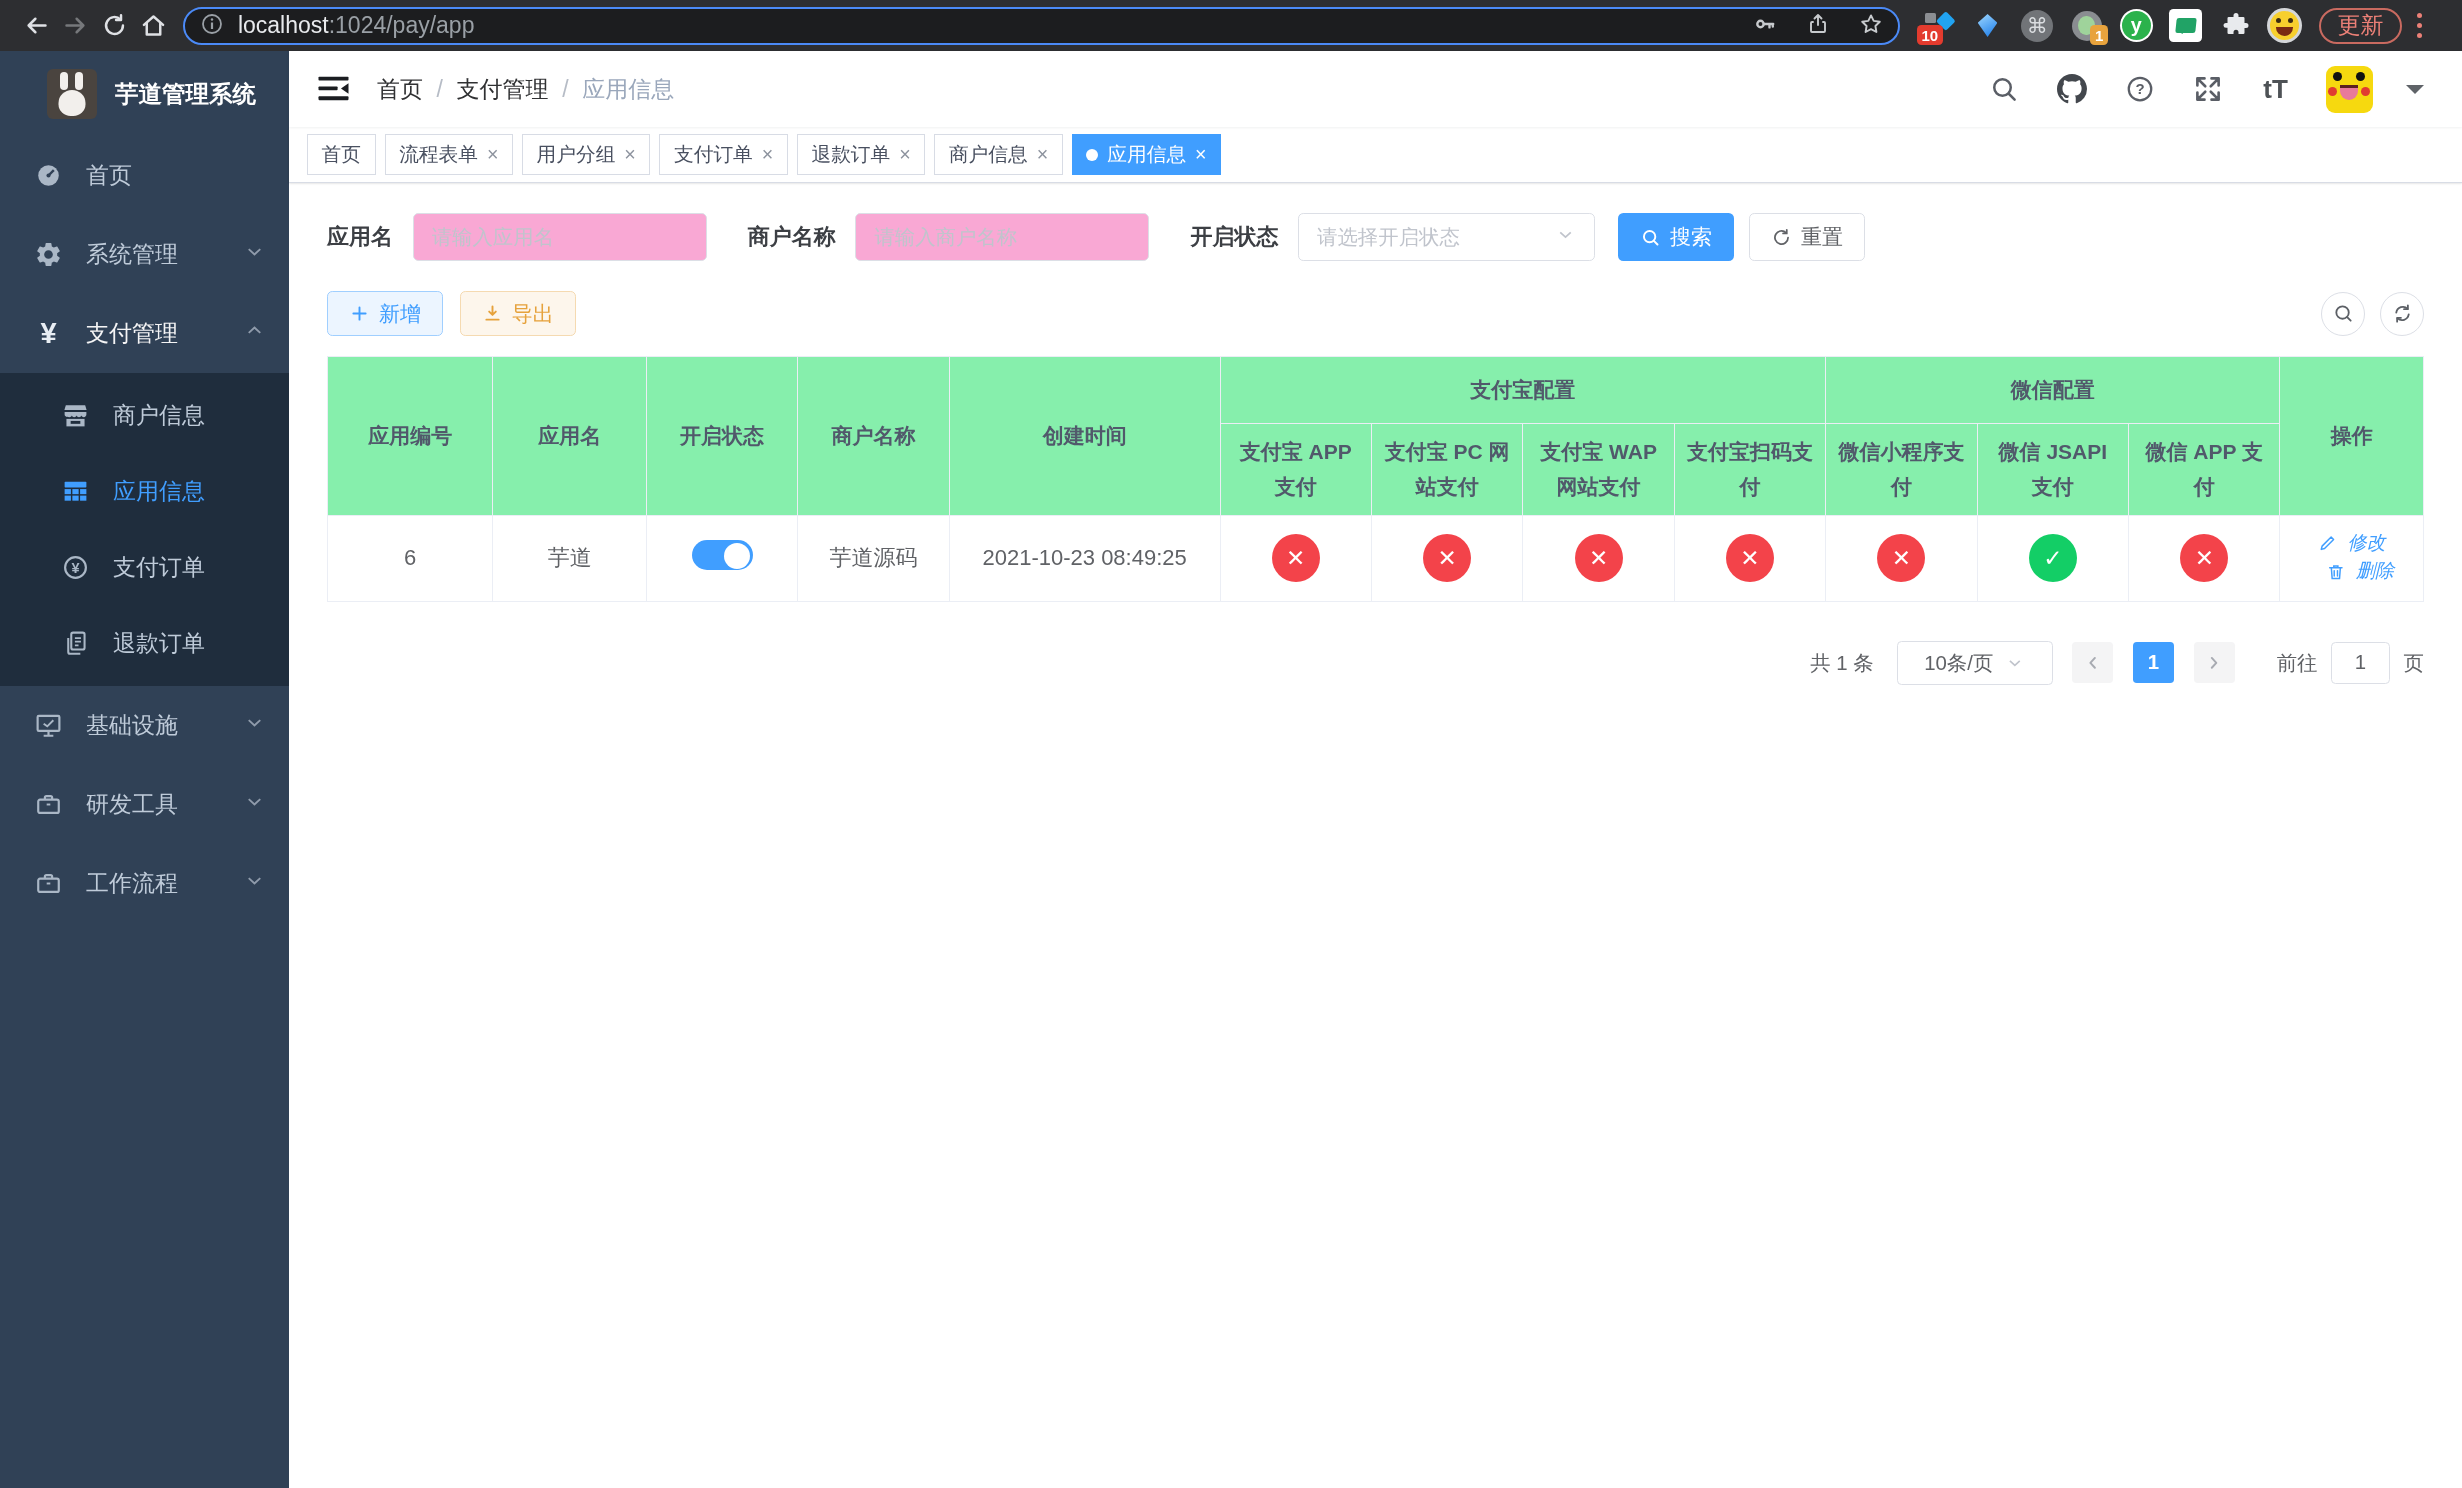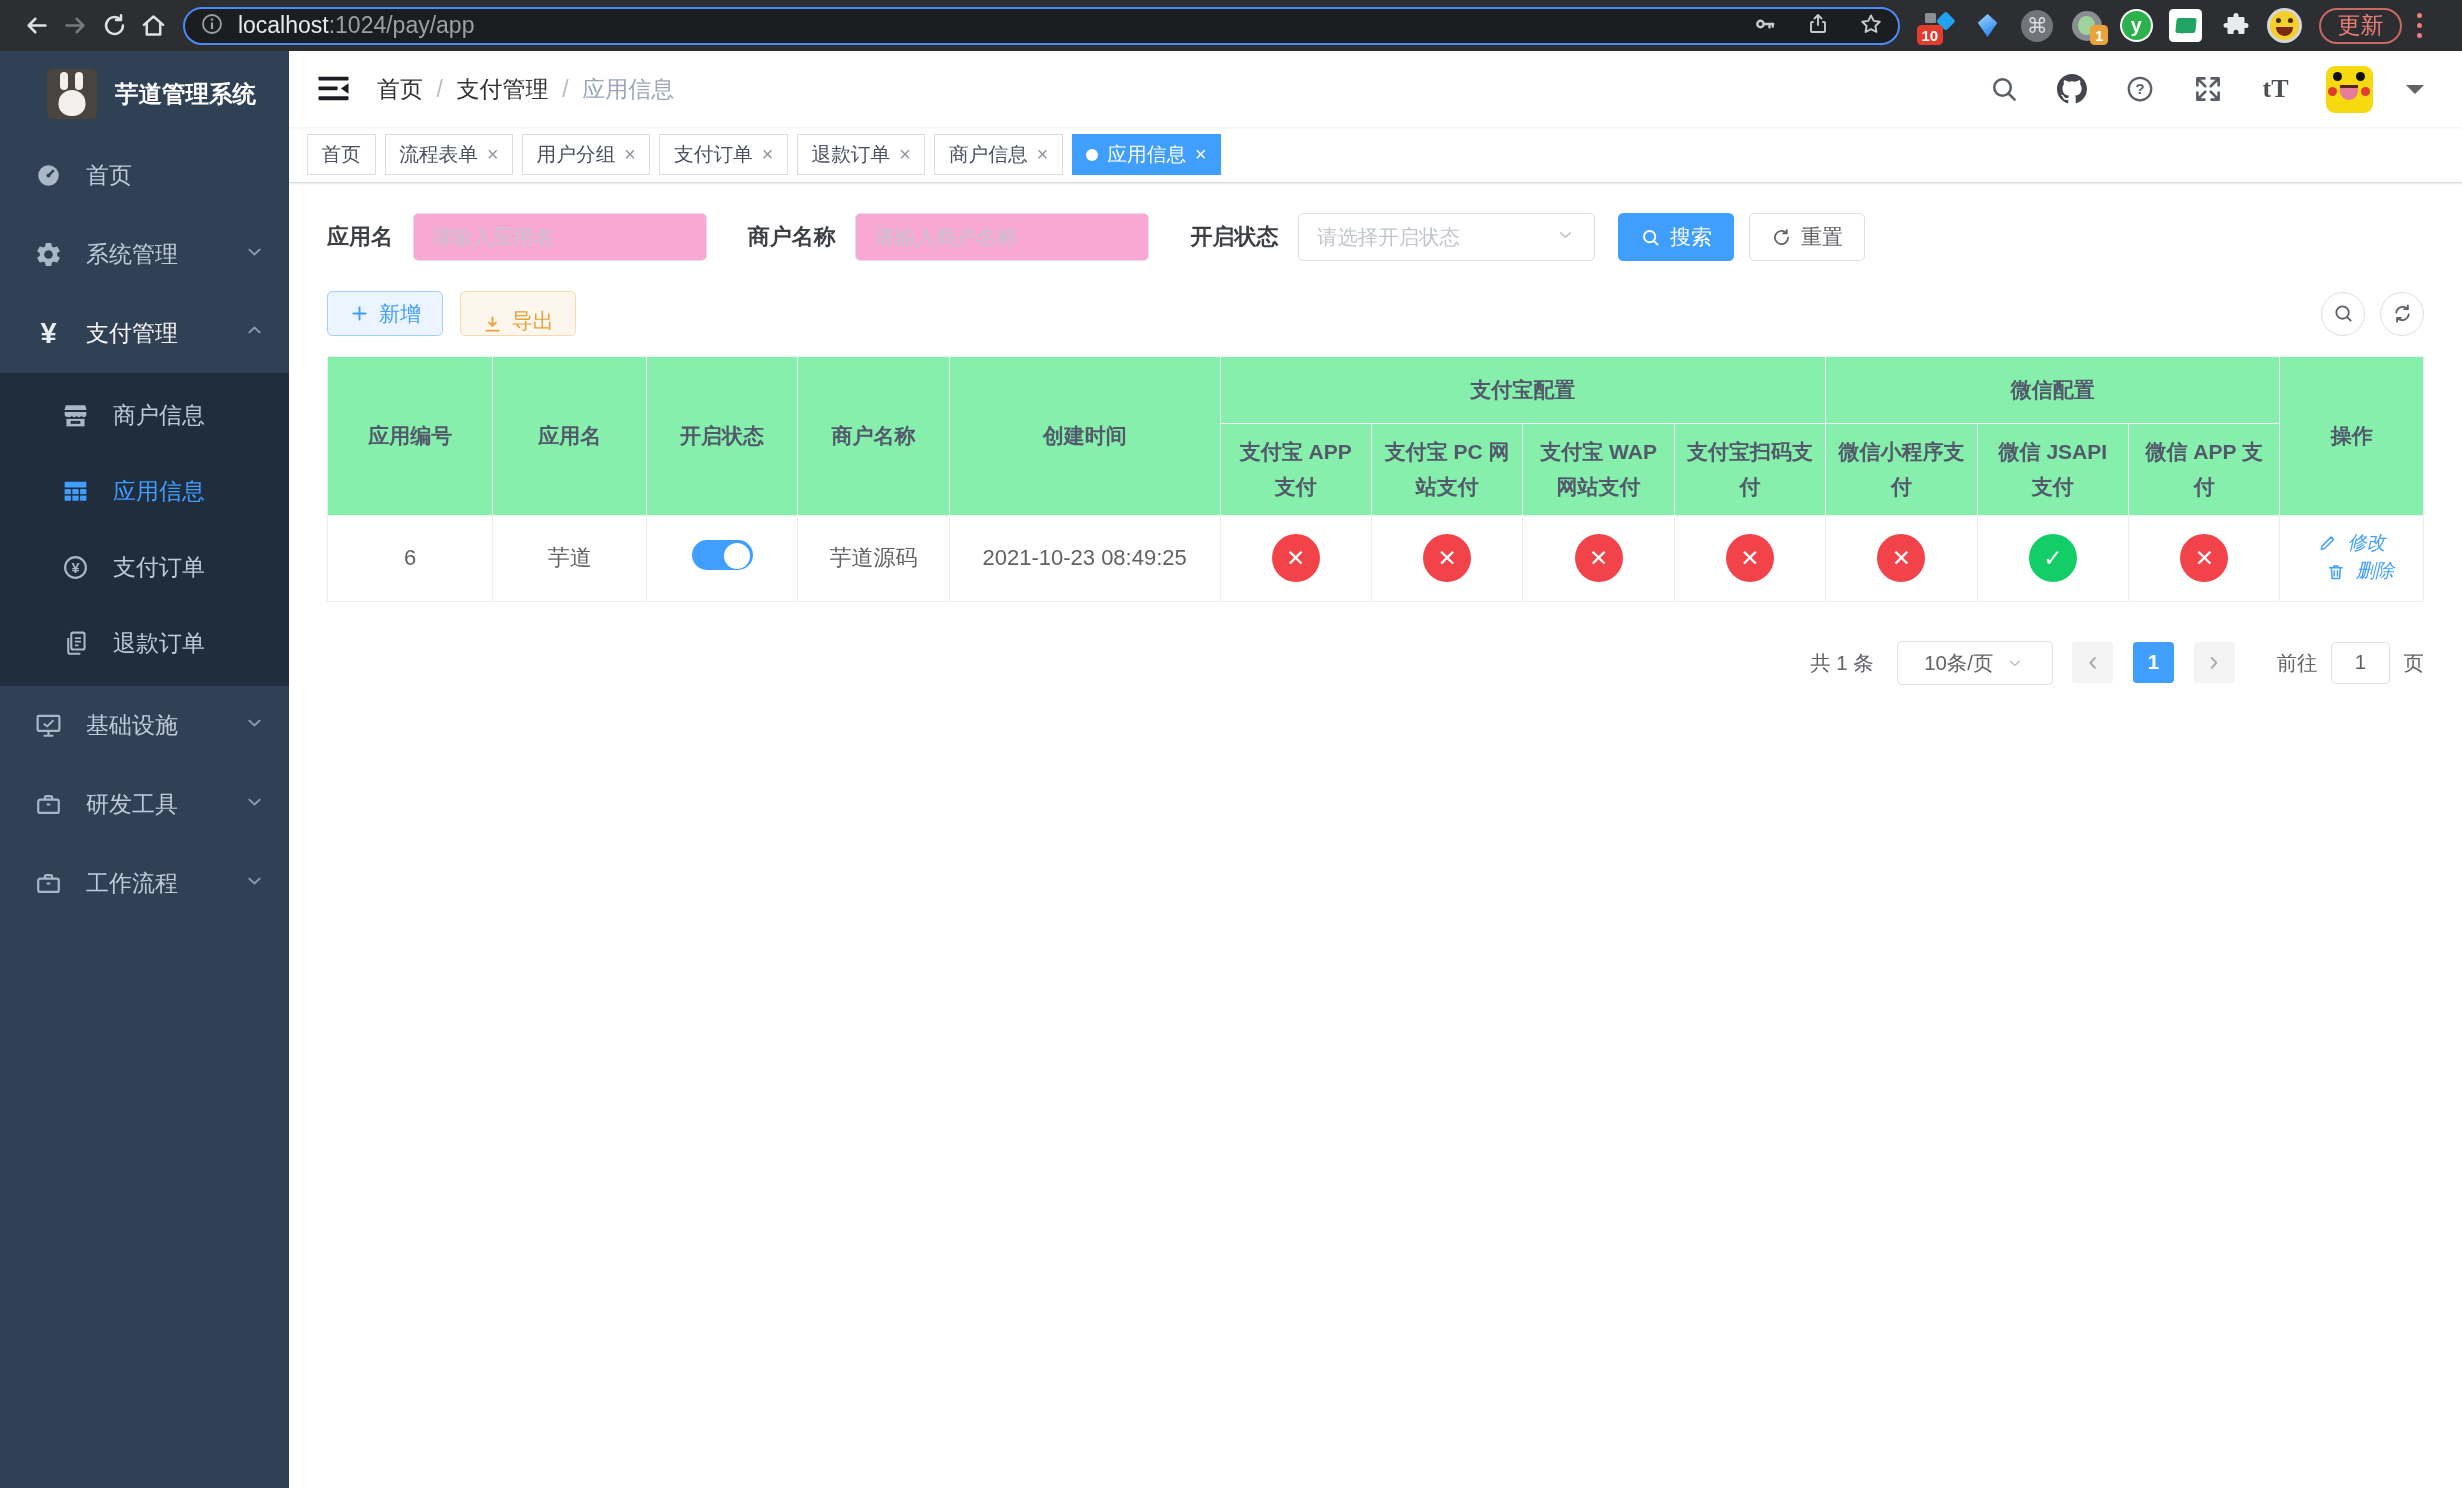--- a/index.html
+++ b/index.html
@@ -78,21 +78,21 @@
     padding:0 38px 0 27px; box-shadow:0 0.8px 3px rgba(0,21,41,.08); }
   .hamb { width:35px; height:30px; color:#1b1d21; cursor:pointer; flex:none; }
   .hamb svg { width:35px; height:30px; }
   .crumbs { display:flex; align-items:center; margin-left:26px; font-size:23px; color:#303133; gap:13.6px; }
   .crumbs .sep { color:#b6bcc6; }
   .crumbs .last { color:#9aa7bb; }
   .annot { position:absolute; left:812px; top:4.5px; font-size:67px; line-height:70px; font-weight:bold; color:#ff2600; letter-spacing:2.3px; }
   .nav-right { margin-left:auto; display:flex; align-items:center; gap:33px; color:#5a5e66; }
   .nav-right .nbtn { width:35px; height:35px; display:flex; align-items:center; justify-content:center; cursor:pointer; }
   .nav-right .nbtn svg { width:30px; height:30px; }
-  .tt { font-size:26px; font-weight:bold; color:#4e5256;font-family:Liberation Serif, serif; }
+  .tt { font-size:26px; font-weight:bold; color:#4e5256; }
   .avatar-pika { width:47px; height:47px; border-radius:9px; background:#f6d90f; position:relative; overflow:hidden; cursor:pointer; }
   .avatar-pika .eye { position:absolute; top:6px; left:6.8px; width:9px; height:9px; border-radius:50%; background:#111; box-shadow:23px 0 0 #111; }
   .avatar-pika .cheek { position:absolute; top:21px; left:1.5px; width:9.8px; height:9.8px; border-radius:50%; background:#e03c31; box-shadow:33px 0 0 #e03c31; }
   .avatar-pika .mou { position:absolute; left:14.4px; top:19.7px; width:18px; height:15px; background:#e87a9a; border-radius:0 0 18px 18px; border-top:3.8px solid #5b2120; }
   .caret { width:0; height:0; border:9px solid transparent; border-top-color:#5f6368; margin-top:9px; cursor:pointer; }
 
   
   .tags-bar { height:56px; background:#fff; border-bottom:0.8px solid #d8dce5; box-shadow:0 0.8px 2.3px rgba(0,0,0,.12), 0 0 2.3px rgba(0,0,0,.04);
     display:flex; align-items:center; padding-left:18px; gap:9px; }
   .tag { height:41px; border:0.8px solid #d8dce5; background:#fff; color:#495060; font-size:19.7px;
@@ -112,21 +112,21 @@
   .f-select { width:297px; height:48px; border:0.8px solid #dcdfe6; border-radius:5.3px; padding:0 18px;
     display:flex; align-items:center; color:#c0c4cc; font-size:20.4px; margin-right:23px; cursor:pointer; background:#fff; }
   .f-select .chev { margin-left:auto; color:#c0c4cc; }
   .f-select .chev svg { width:21px; height:21px; }
   .btn { height:48px; border-radius:5.3px; font-size:21px; display:inline-flex; align-items:center;
     justify-content:center; gap:9px; padding:0 21px; cursor:pointer; border:0.8px solid transparent; white-space:nowrap; }
   .btn svg { width:21px; height:21px; }
   .btn-primary { background:#409eff; color:#fff; }
   .btn-plain { background:#fff; border-color:#dcdfe6; color:#606266; margin-left:15px;font-family:Liberation Mono, monospace; }
   .btn-add { background:#ecf5ff; border-color:#a0cfff; color:#409eff; height:45px; }
-  .btn-export { background:#fdf6ec; border-color:#f5dab1; color:#e6a23c; height:45px; margin-left:16.7px;align-items:flex-end; }
+  .btn-export { background:#fdf6ec; border-color:#f5dab1; color:#e6a23c; height:45px; margin-left:16.7px; }
   .tool-row { margin-top:30px; display:flex; align-items:center; }
   .tool-right { margin-left:auto; display:flex; gap:15px; }
   .circle-btn { width:44px; height:44px; border-radius:50%; border:0.8px solid #dcdfe6; background:#fff;
     display:flex; align-items:center; justify-content:center; color:#5c6066; cursor:pointer; }
   .circle-btn svg { width:23px; height:23px; }
 
   
   table.grid { margin-top:19.7px; width:100%; border-collapse:collapse; table-layout:fixed; }
   table.grid th, table.grid td { border:0.8px solid #ebeef5; text-align:center; }
   table.grid th { background:#86efac; color:#51596b; font-size:21px; font-weight:bold; line-height:35px; padding:10.6px 7.6px; }

